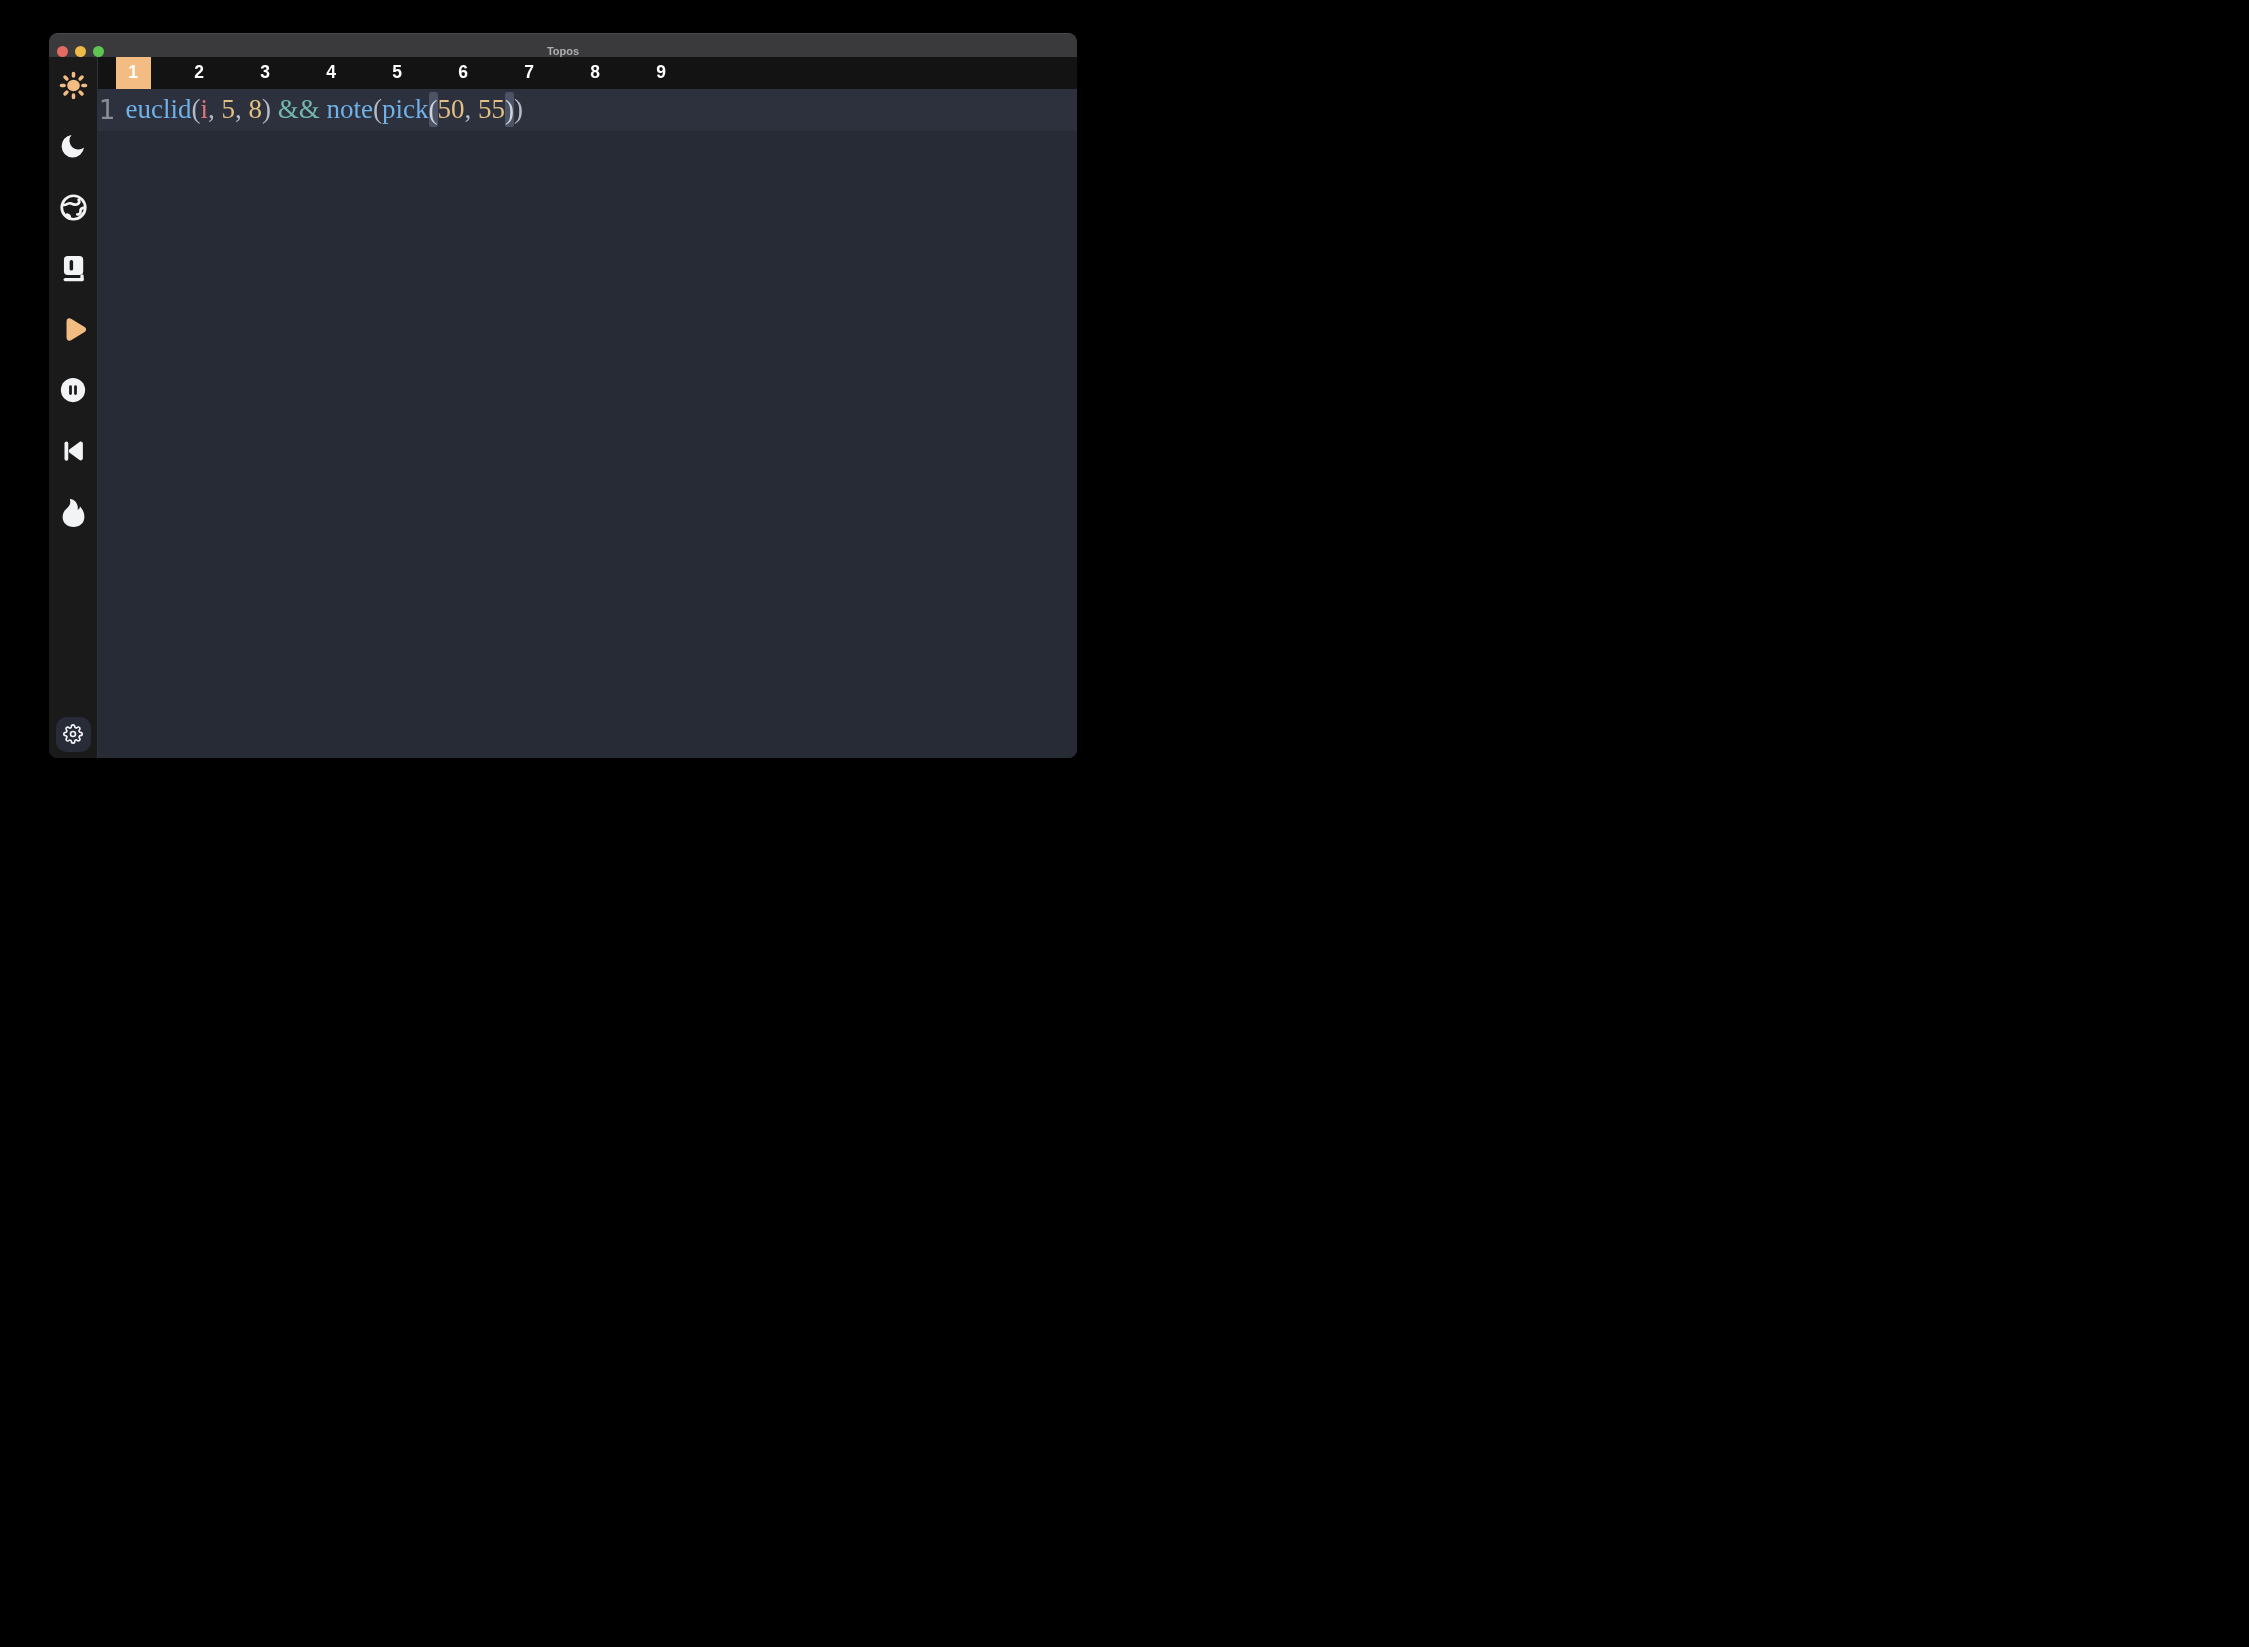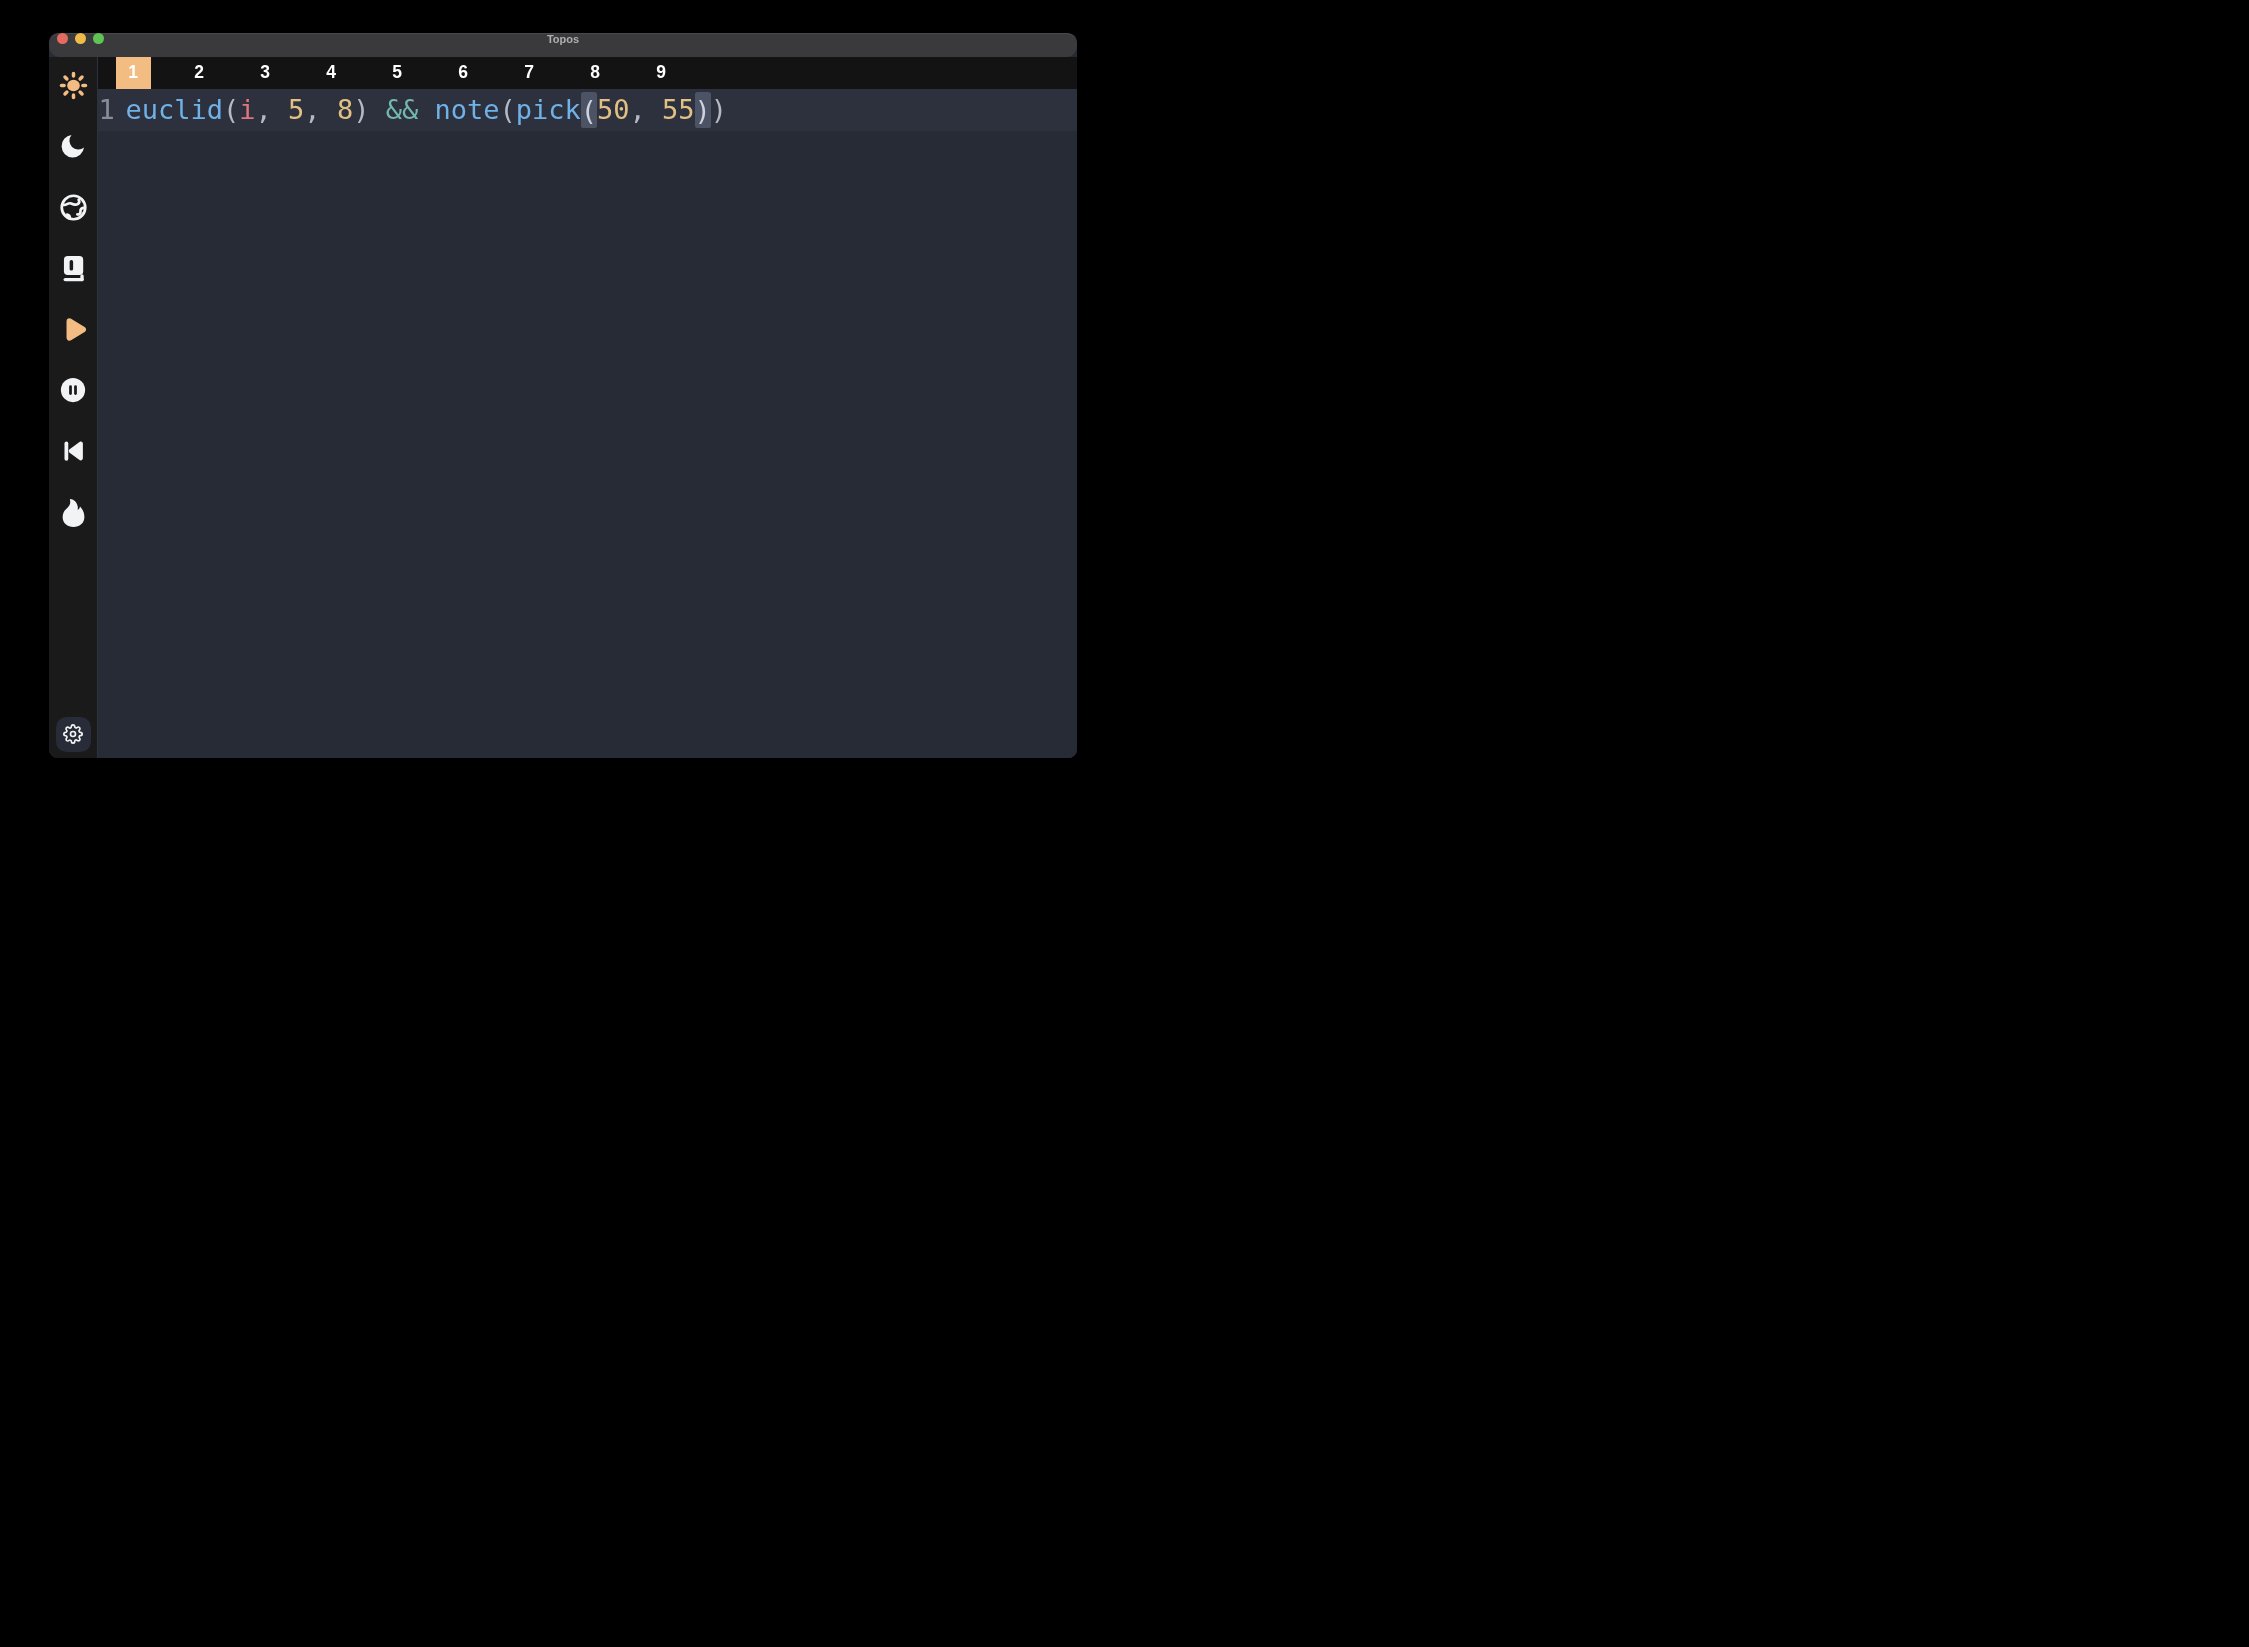--- a/index.html
+++ b/index.html
@@ -3,21 +3,21 @@
 <meta charset="utf-8">
 <style>
   html,body{margin:0;padding:0;background:#000;}
   body{width:1125px;height:824px;position:relative;overflow:hidden;
        font-family:"Liberation Sans",sans-serif;}
   .window{position:absolute;left:49px;top:33px;width:1028px;height:725px;
           border-radius:8.7px;overflow:hidden;background:var(--editor-bg);
           box-shadow:0 17.5px 52px rgba(0,0,0,.6);display:flex;flex-direction:column;}
   
   .titlebar{height:23.6px;flex:0 0 23.6px;background:var(--titlebar-bg);position:relative;
-            display:flex;align-items:flex-start;box-shadow:inset 0 0.9px 0 rgba(255,255,255,.08);border-radius:11px;}
+            display:flex;align-items:flex-end;box-shadow:inset 0 0.9px 0 rgba(255,255,255,.08);}
   .traffic{display:flex;gap:7px;padding-left:7.9px;}
   .tl{width:11px;height:11px;border-radius:50%;display:inline-block;}
   .tl.close{background:var(--traffic-close);}
   .tl.min{background:var(--traffic-minimize);}
   .tl.zoom{background:var(--traffic-zoom);}
   .title{position:absolute;left:0;right:0;text-align:center;
          font-size:11px;font-weight:700;color:var(--titlebar-text);}
   
   .body-row{flex:1;display:flex;min-height:0;}
   .sidebar{width:48px;flex:0 0 48px;background:var(--sidebar-bg);position:relative;
@@ -30,21 +30,21 @@
   .tabbar{height:32px;flex:0 0 32px;background:var(--tabbar-bg);
           display:flex;align-items:stretch;padding-left:17.5px;gap:31px;}
   .tab{width:35px;display:flex;align-items:center;justify-content:center;
        color:#fff;font-size:17.5px;font-weight:700;cursor:pointer;}
   .tab.active{background:var(--accent);}
   
   .editor{flex:1;background:var(--editor-bg);}
   .active-line{height:42px;background:var(--active-line-bg);display:flex;align-items:center;
                font-family:"DejaVu Sans Mono",monospace;font-size:27px;}
   .linenum{width:17.5px;text-align:center;color:var(--line-number);flex:0 0 17.5px;margin-right:10px;}
-  .code{white-space:pre;}
+  .code{white-space:pre;font-family:Liberation Serif, serif;}
   .code .hl{background:var(--bracket-highlight-bg);border-radius:2.6px;padding:2.6px 0;}
   svg{display:block;}
 </style>
 </head>
 <body>
 
 <div class="window">
 
   <div class="titlebar">
     <div class="traffic">

